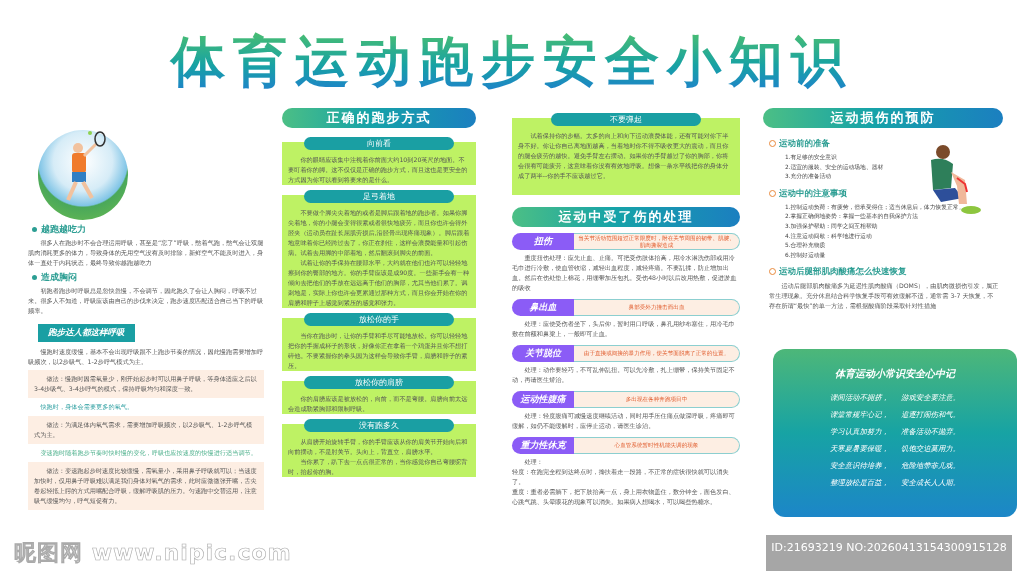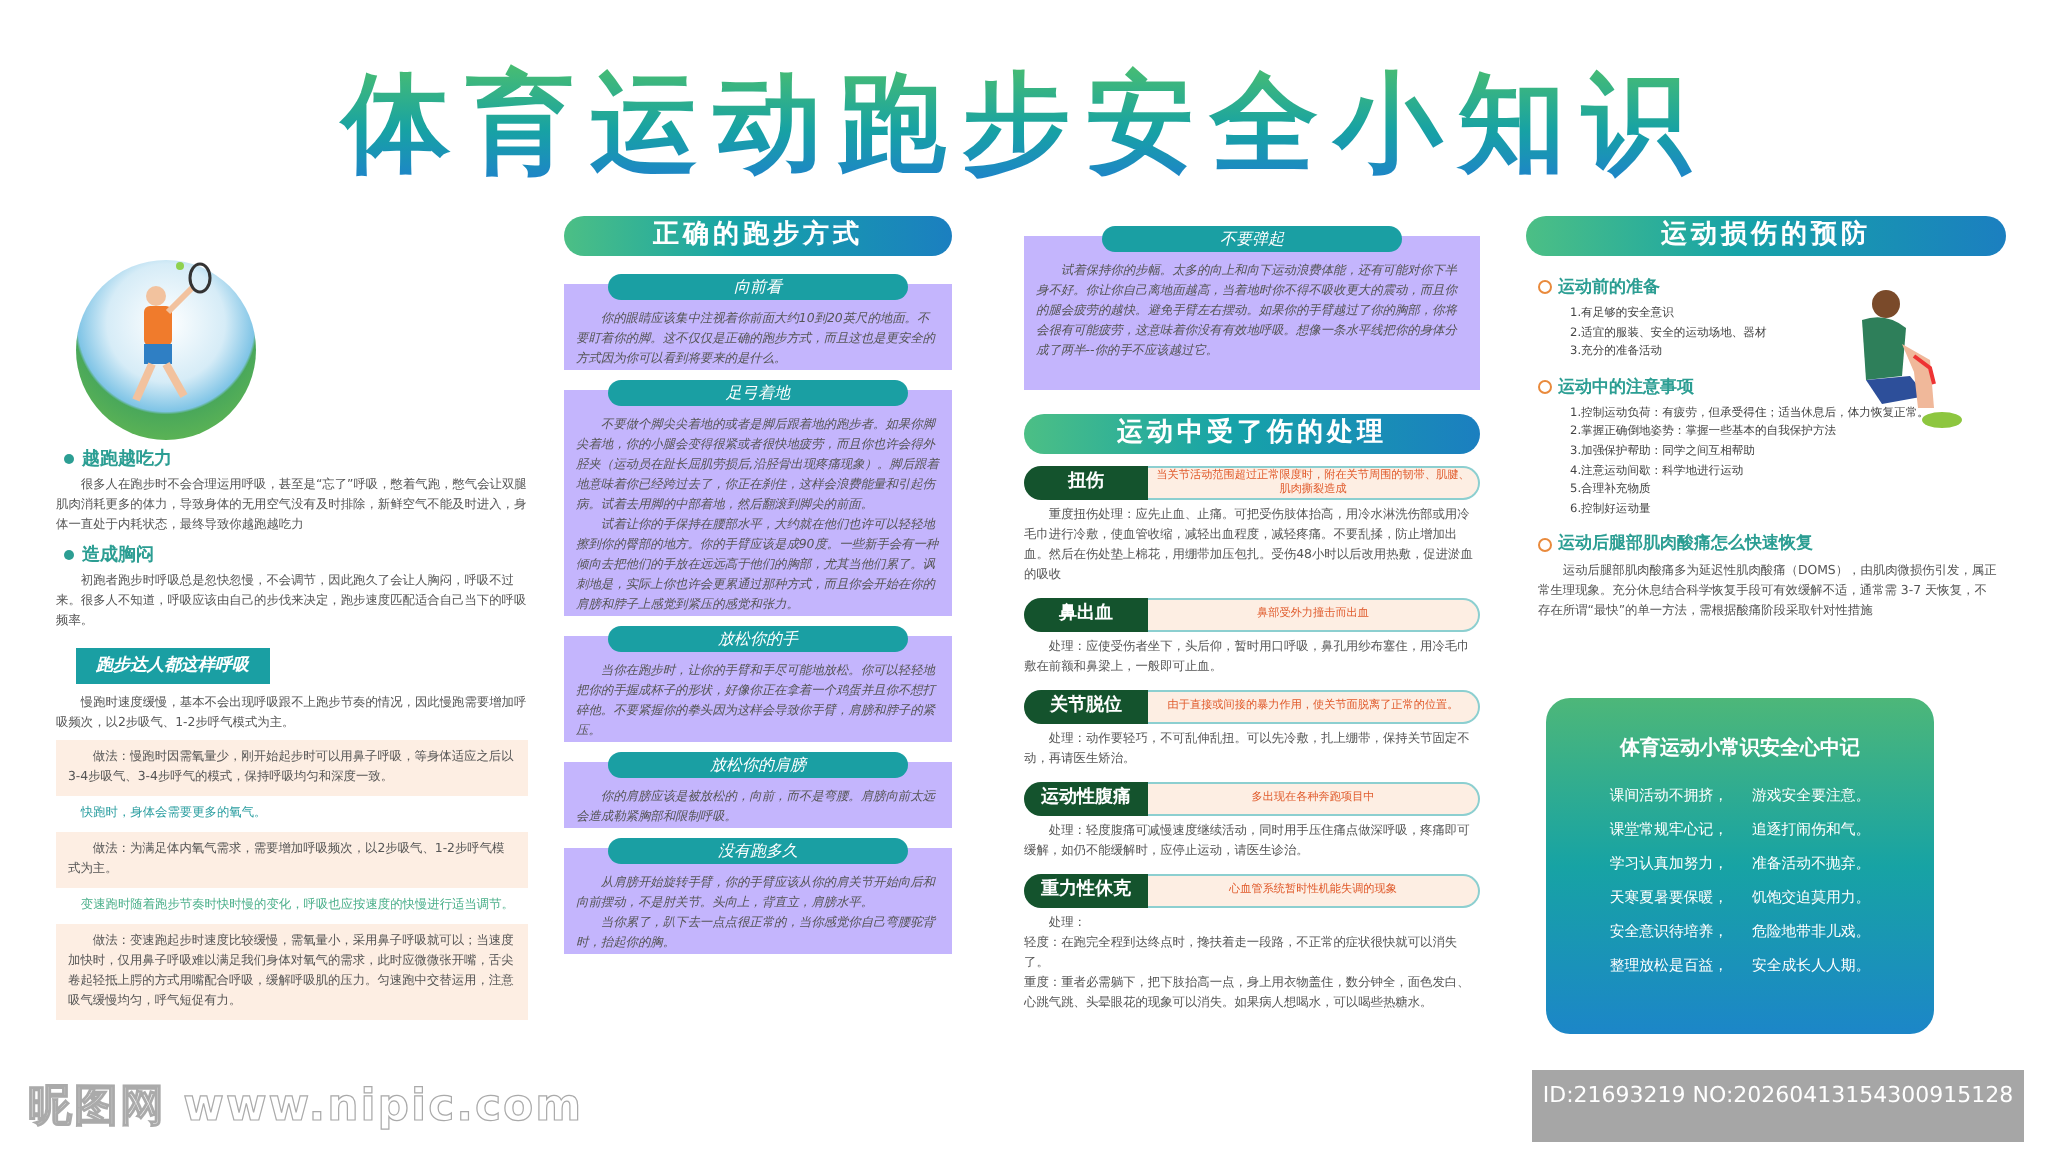--- a/index.html
+++ b/index.html
@@ -33,44 +33,44 @@
   .dot-h { font-size: 9px; font-weight: bold; color: #2c9e93; margin: 3px 0 2px 4px; }
   .dot-h .dot { display:inline-block; width:5px; height:5px; border-radius:50%; background:#2c9e93; margin-right:4px; vertical-align: middle; }
 
   .tag {
     display: inline-block; background: #1a9fa3; color: #fff; font-weight: bold; font-style: italic;
     font-size: 8.5px; padding: 3px 10px; margin: 8px 0 5px 10px;
   }
   .peach { background: #fdeee3; padding: 4px 6px; margin: 3px 0; }
   .teal-note { font-size: 6.2px; color: #2b9ea0; line-height: 10px; text-indent: 2em; margin: 4px 0; }
 
-  .subbar-wrap { background: #c4b5fd; padding: 0 6px 0; margin-top: 8px; position: relative; font-style: italic; }
+  .subbar-wrap { background: #bef264; padding: 0 6px 0; margin-top: 8px; position: relative; }
   .subbar {
     width: 150px; margin: 0 auto; height: 13px; border-radius: 7px; background: #1a9fa3;
     color:#fff; font-size: 8px; text-align:center; line-height: 13px; position: relative; top: -5px;
   }
 
   .inj-row { display: flex; align-items: stretch; height: 17px; margin-top: 6px; }
   .inj-label {
-    width: 62px; background: #14532d; color: #fff; font-weight: bold; font-size: 9px; line-height: 17px;
-    text-align: center; border-radius: 9px 0 0 9px;
+    width: 62px; background: #8b5cf6; color: #fff; font-weight: bold; font-size: 9px; line-height: 17px;
+    text-align: center; border-radius: 9px 0 0 9px; font-style: italic;
   }
   .inj-desc {
     flex: 1; border: 1px solid #8ccfd0; border-left: none; border-radius: 0 9px 9px 0; background: #fdeee3;
     color: #e05a2b; font-size: 5.6px; text-align: center; display: flex; align-items: center; justify-content: center;
     line-height: 7px; padding: 0 4px;
   }
 
   .circ-h { font-size: 8.5px; font-weight: bold; color: #2c9e93; margin: 6px 0 3px 6px; }
   .circ-h .ring { display:inline-block; width:7px; height:7px; border:1.3px solid #e98a3c; border-radius:50%; margin-right:3px; vertical-align: middle; }
   .li { font-size: 5.8px; color: #444; line-height: 9.6px; padding-left: 22px; }
 
   .poem {
-    position: absolute; left: 773px; top: 349px; width: 194px; height: 168px; border-radius: 12px;
-    background: linear-gradient(180deg, #4db779 0%, #17a3a4 50%, #1c86c8 100%); color: #fff;
+    position: absolute; left: 773px; top: 349px; width: 244px; height: 168px; border-radius: 12px;
+    background: linear-gradient(180deg, #4db779 0%, #17a3a4 50%, #1c86c8 100%); color: #fff; font-style: italic;
   }
   .poem h3 { text-align:center; font-size: 10px; margin-top: 18px; margin-bottom: 8px; }
   .poem .line { display:flex; justify-content: center; font-size: 7.4px; line-height: 17px; gap: 12px; }
   .watermark-left { position:absolute; left: 14px; top: 538px; font-size: 22px; color: #fff; -webkit-text-stroke: 0.6px #aaa; font-weight: bold; letter-spacing: 1px; }
   .watermark-right { position:absolute; left: 766px; top: 535px; width: 246px; height: 36px; background: #a6a6a6; color:#fff; font-size: 11px; line-height: 26px; text-align:center; }
 </style>
 </head>
 <body>
 
 <div class="title">体育运动跑步安全小知识</div>

